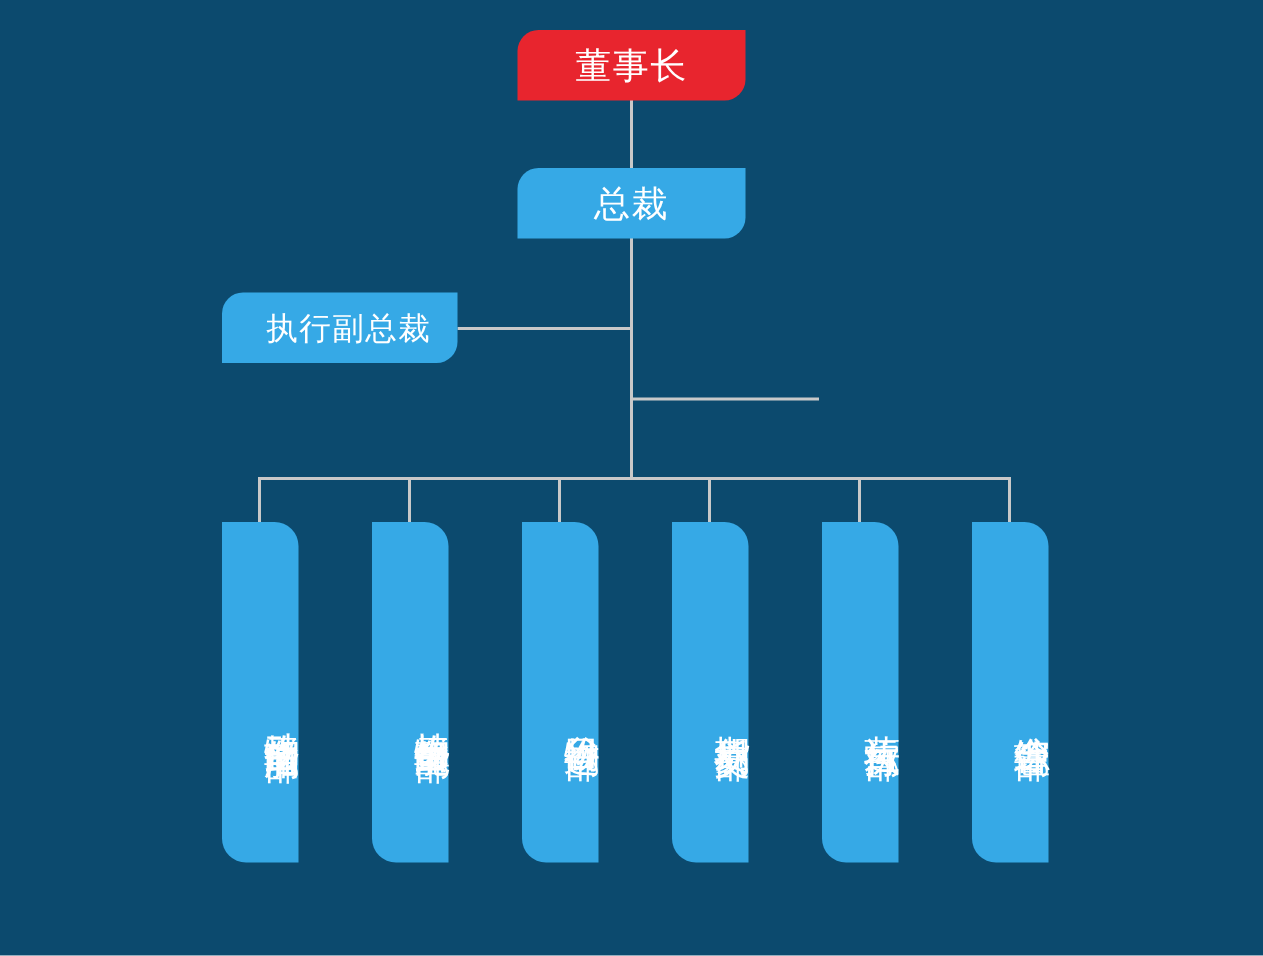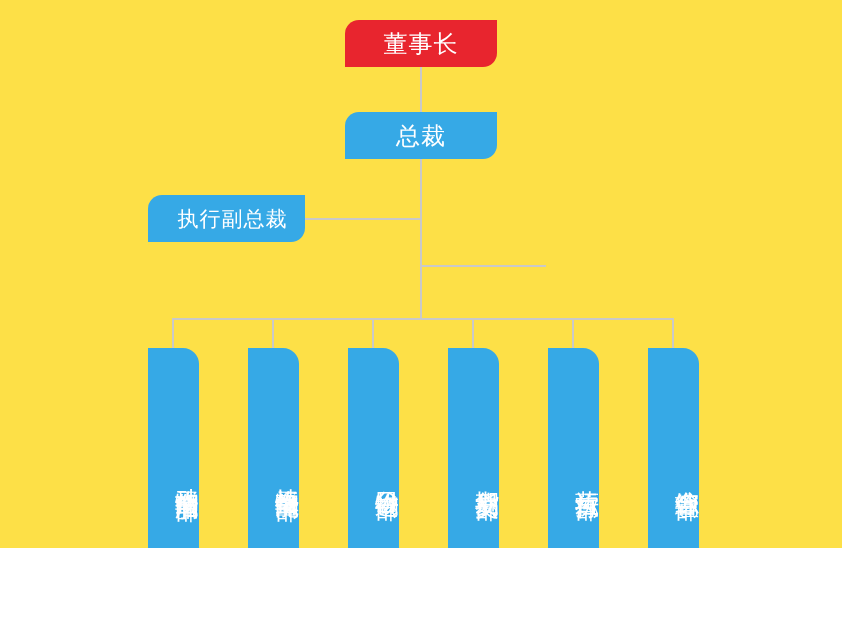--- a/index.html
+++ b/index.html
@@ -7,22 +7,22 @@
     margin: 0;
     padding: 0;
     background: #ffffff;
   }
   body {
     font-family: "Liberation Sans", "DejaVu Sans", sans-serif;
   }
   #org-chart {
     position: relative;
     width: 842px;
-    height: 548px;
-    background: #fde047;
+    height: 637px;
+    background: #0c4a6e;
     overflow: hidden;
   }
 
   
   .line {
     position: absolute;
     background: #c9c9c9;
   }
   .line-v { width: 2px; }
   .line-h { height: 2px; }

